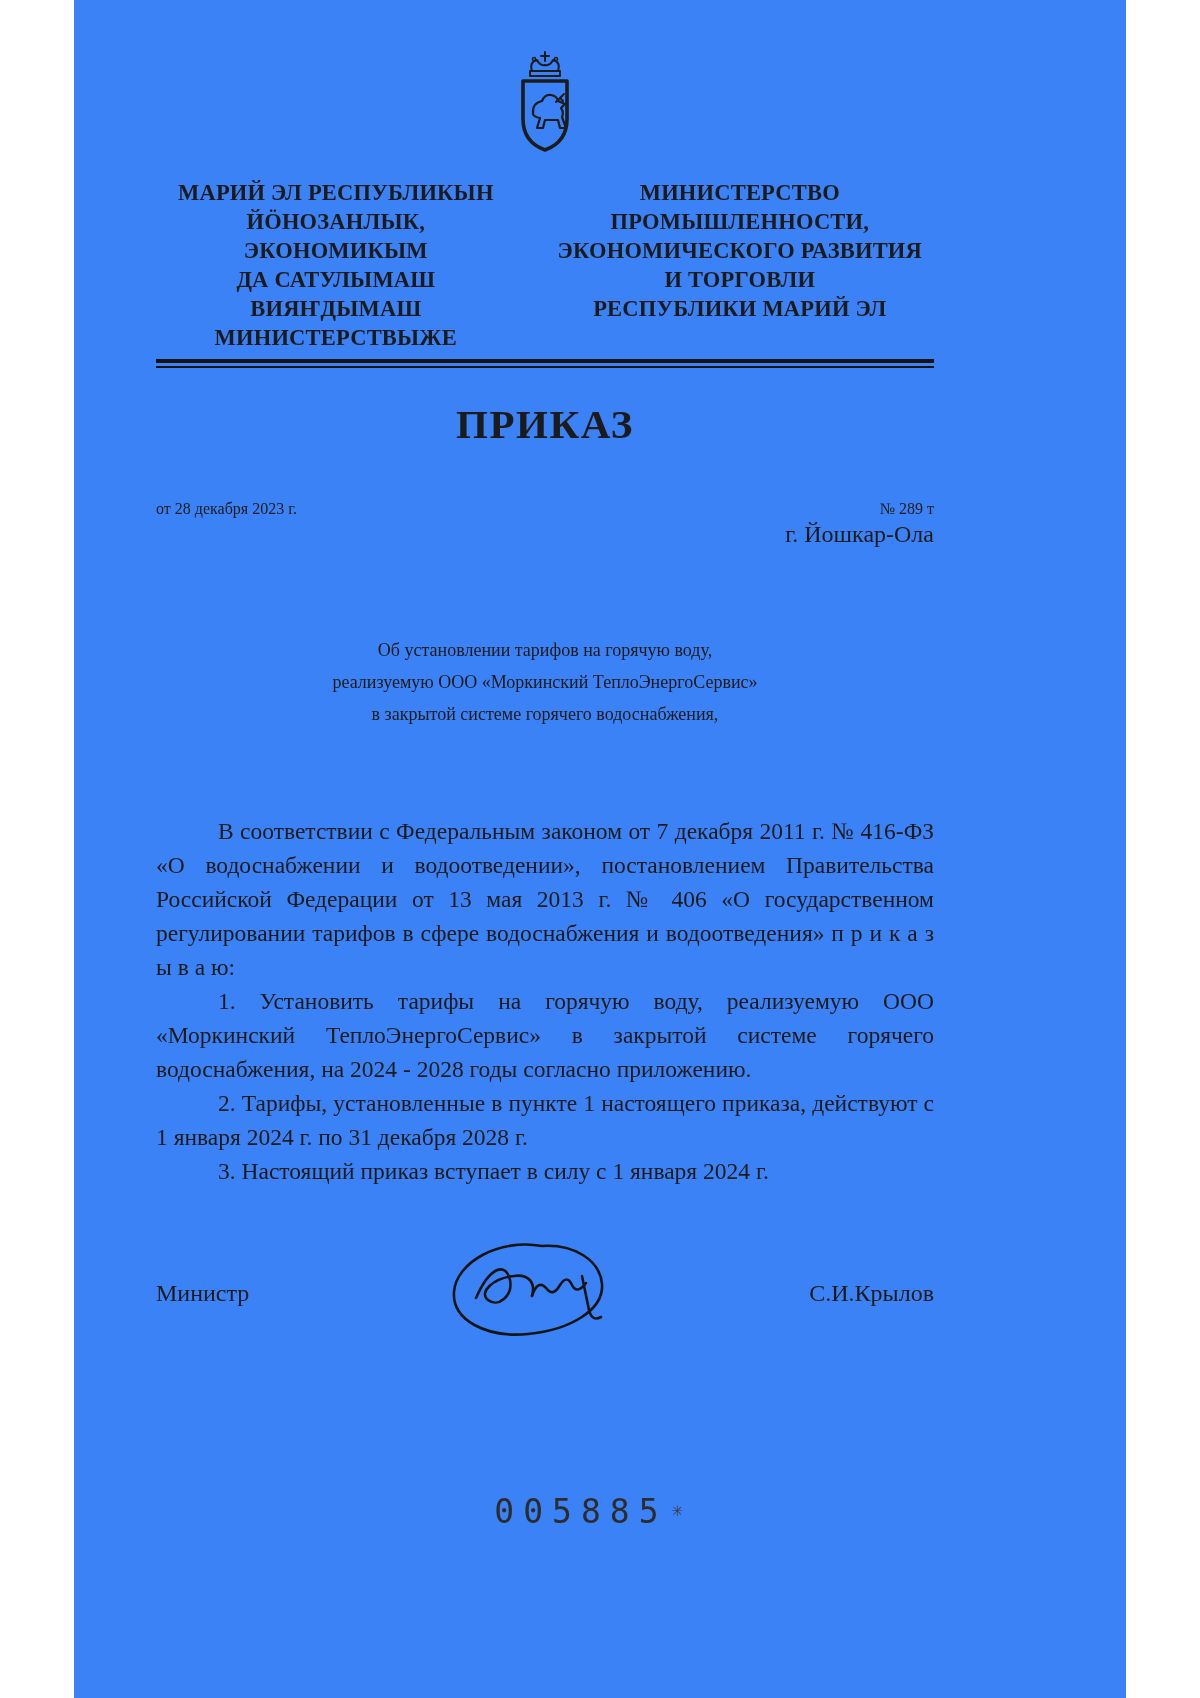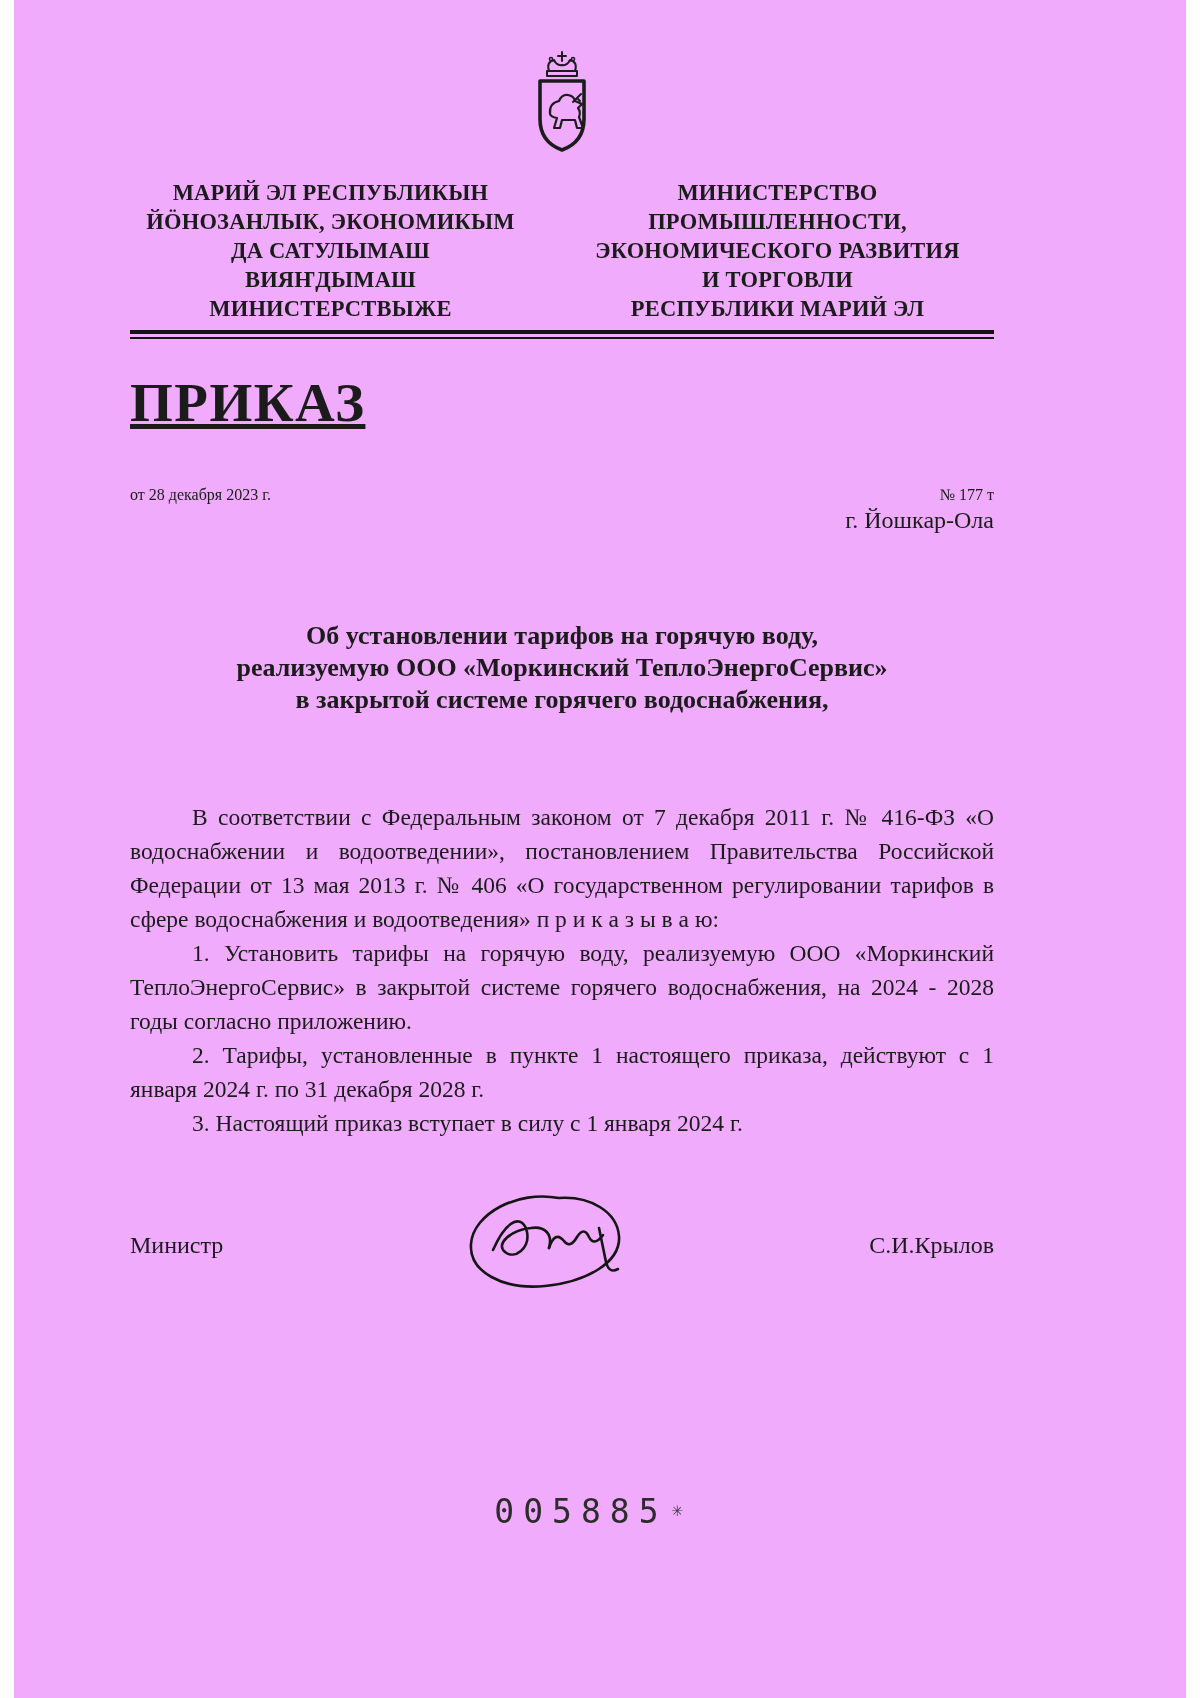--- a/index.html
+++ b/index.html
@@ -1,25 +1,25 @@
 <!DOCTYPE html>
 <html lang="ru"><head>
 <meta charset="utf-8">
 <style>
   * { margin: 0; padding: 0; box-sizing: border-box; }
   html, body { background: #ffffff; }
   .page {
     position: relative;
-    width: 1172px;
+    width: 1052px;
     height: 1698px;
     margin: 0 auto;
-    background: #f0abfc;
+    background: #3b82f6;
     color: #1b1b1b;
     font-family: "Liberation Serif", "DejaVu Serif", serif;
-    padding: 50px 192px 0 116px;
+    padding: 50px 192px 0 82px;
     overflow: hidden;
   }
   .emblem-wrap {
     width: 86px;
     margin: 0 auto 6px auto;
     text-align: center;
   }
   .letterhead {
     display: grid;
     grid-template-columns: 1fr 1.08fr;
@@ -34,42 +34,42 @@
     letter-spacing: 0.2px;
   }
   .rule-double {
     margin-top: 7px;
     height: 9px;
     border-top: 4px solid #141414;
     border-bottom: 2px solid #141414;
   }
   .doc-title {
     margin-top: 32px;
+    text-align: center;
     font-weight: bold;
-    font-size: 55px;
+    font-size: 41px;
     letter-spacing: 1.5px;
-    text-decoration: underline;
   }
   .date-row {
     margin-top: 52px;
     display: flex;
     justify-content: space-between;
     align-items: baseline;
     font-size: 16px;
   }
   .city-line {
     text-align: right;
     font-size: 24px;
     margin-top: 3px;
   }
   .subject {
     margin-top: 86px;
     text-align: center;
-    font-weight: bold;
-    font-size: 26px;
+    font-weight: normal;
+    font-size: 18px;
     line-height: 32px;
   }
   .body-text {
     margin-top: 84px;
     font-size: 23.5px;
     line-height: 34px;
     text-align: justify;
   }
   .body-text p {
     text-indent: 62px;
@@ -143,21 +143,21 @@
       <div>РЕСПУБЛИКИ МАРИЙ ЭЛ</div>
     </div>
   </div>
 
   <div class="rule-double"></div>
 
   <div class="doc-title">ПРИКАЗ</div>
 
   <div class="date-row">
     <span>от 28 декабря 2023 г.</span>
-    <span>№ 177 т</span>
+    <span>№ 289 т</span>
   </div>
 
   <div class="city-line">г. Йошкар-Ола</div>
 
   <div class="subject">
     <div>Об установлении тарифов на горячую воду,</div>
     <div>реализуемую ООО «Моркинский ТеплоЭнергоСервис»</div>
     <div>в закрытой системе горячего водоснабжения,</div>
   </div>
 

